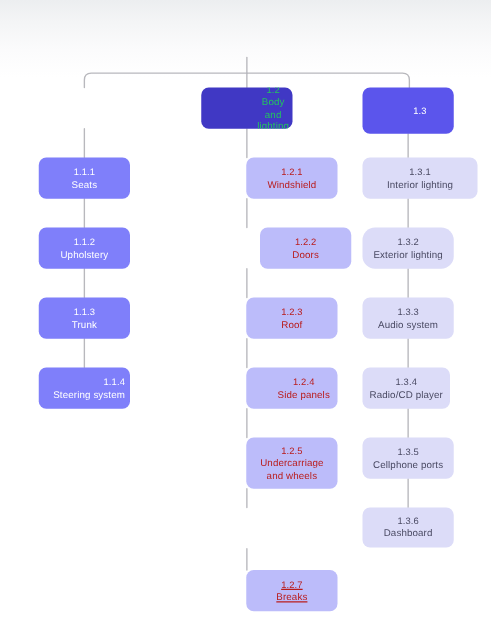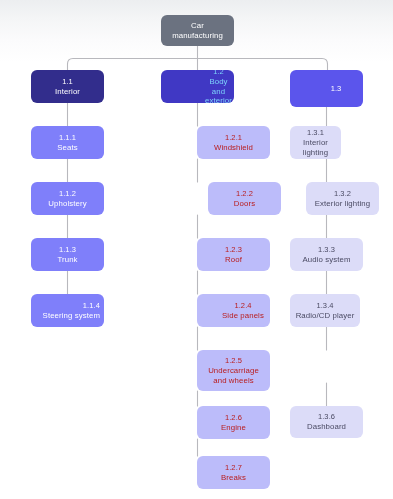--- a/index.html
+++ b/index.html
@@ -72,21 +72,21 @@
     background: #6b7280;
     color: #ffffff;
   }
   .node.root .label {
     font-size: 7.8px;
     margin-top: 0;
   }
 
   
   .node.p1 { background: #322d8c; color: #ffffff; }
-  .node.p2 { background: #4038c4; color: #7dd3fc; padding-left: 46px; }
+  .node.p2 { background: #4038c4; color: #22c55e; padding-left: 46px; }
   .node.p3 { background: #5b55ec; color: #ffffff; }
 
   
   .node.c1 { background: #7f7ffa; color: #ffffff; }
   .node.c2 { background: #bcbcfa; color: #b91c1c; margin-left: 36px; }
   .node.c3 { background: #dcdcf8; color: #4a4a63; }
 </style>
 </head>
 <body>
 
@@ -116,28 +116,21 @@
 
       <path d="M326.5 107 L326.5 126"></path>
       <path d="M326.5 159 L326.5 182"></path>
       <path d="M326.5 215 L326.5 238"></path>
       <path d="M326.5 271 L326.5 294"></path>
       <path d="M326.5 327 L326.5 350"></path>
       <path d="M326.5 383 L326.5 406"></path>
     </g>
   </svg>
 
-  <div class="node root" style="left:161px; top:15px; width:73px; height:31px;">
-    <span class="label">Car manufacturing</span>
-  </div>
-
-  <div class="node p1" style="left:31px; top:70px; width:73px; height:33px;">
-    <span class="num">1.1</span>
-    <span class="label">Interior</span>
-  </div>
+
 
   <div class="node c1" style="left:31px; top:126px; width:73px; height:33px;">
     <span class="num">1.1.1</span>
     <span class="label">Seats</span>
   </div>
 
   <div class="node c1" style="left:31px; top:182px; width:73px; height:33px;">
     <span class="num">1.1.2</span>
     <span class="label">Upholstery</span>
   </div>
@@ -147,21 +140,21 @@
     <span class="label">Trunk</span>
   </div>
 
   <div class="node c1" style="left:31px; top:294px; width:73px; height:33px;align-items:flex-end;">
     <span class="num">1.1.4</span>
     <span class="label">Steering system</span>
   </div>
 
   <div class="node p2" style="left:161px; top:70px; width:73px; height:33px;">
     <span class="num">1.2</span>
-    <span class="label">Body and exterior</span>
+    <span class="label">Body and lighting</span>
   </div>
 
   <div class="node c2" style="left:161px; top:126px; width:73px; height:33px;">
     <span class="num">1.2.1</span>
     <span class="label">Windshield</span>
   </div>
 
   <div class="node c2" style="left:172px; top:182px; width:73px; height:33px;">
     <span class="num">1.2.2</span>
     <span class="label">Doors</span>
@@ -175,53 +168,53 @@
   <div class="node c2" style="left:161px; top:294px; width:73px; height:33px;padding-left:23px;">
     <span class="num">1.2.4</span>
     <span class="label">Side panels</span>
   </div>
 
   <div class="node c2" style="left:161px; top:350px; width:73px; height:41px;">
     <span class="num">1.2.5</span>
     <span class="label">Undercarriage and wheels</span>
   </div>
 
-  <div class="node c2" style="left:161px; top:406px; width:73px; height:33px;">
-    <span class="num">1.2.6</span>
-    <span class="label">Engine</span>
-  </div>
-
-  <div class="node c2" style="left:161px; top:456px; width:73px; height:33px;">
+
+  <div class="node c2" style="left:161px; top:456px; width:73px; height:33px;text-decoration:underline;">
     <span class="num">1.2.7</span>
     <span class="label">Breaks</span>
   </div>
 
   <div class="node p3" style="left:290px; top:70px; width:73px; height:37px;padding-left:23px;">
     <span class="num">1.3</span>
   </div>
 
-  <div class="node c3" style="left:290px; top:126px; width:51px; height:33px;">
+  <div class="node c3" style="left:290px; top:126px; width:92px; height:33px;">
     <span class="num">1.3.1</span>
     <span class="label">Interior lighting</span>
   </div>
 
-  <div class="node c3" style="left:306px; top:182px; width:73px; height:33px;">
+  <div class="node c3" style="left:290px; top:182px; width:73px; height:33px;border-radius:10px;">
     <span class="num">1.3.2</span>
     <span class="label">Exterior lighting</span>
   </div>
 
   <div class="node c3" style="left:290px; top:238px; width:73px; height:33px;">
     <span class="num">1.3.3</span>
     <span class="label">Audio system</span>
   </div>
 
   <div class="node c3" style="left:290px; top:294px; width:70px; height:33px;">
     <span class="num">1.3.4</span>
     <span class="label">Radio/CD player</span>
   </div>
 
+  <div class="node c3" style="left:290px; top:350px; width:73px; height:33px;">
+    <span class="num">1.3.5</span>
+    <span class="label">Cellphone ports</span>
+  </div>
 
   <div class="node c3" style="left:290px; top:406px; width:73px; height:32px;">
     <span class="num">1.3.6</span>
     <span class="label">Dashboard</span>
   </div>
 
 </div>
 
 </body></html>

